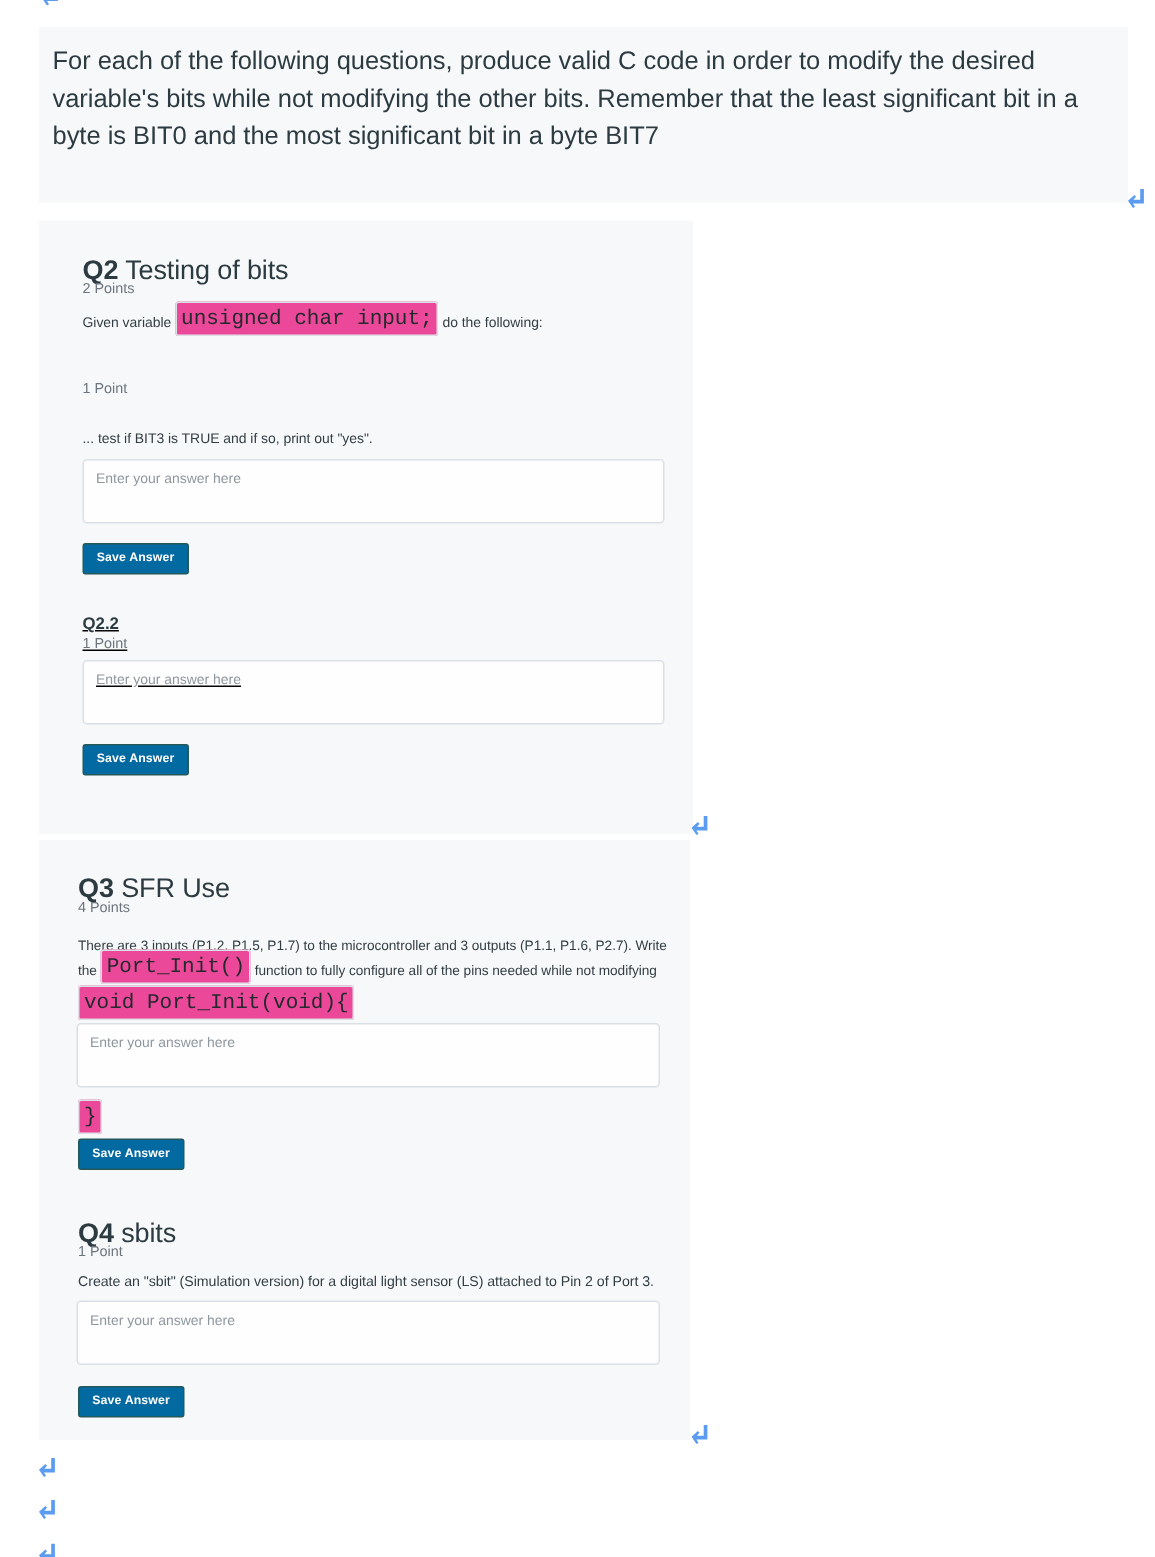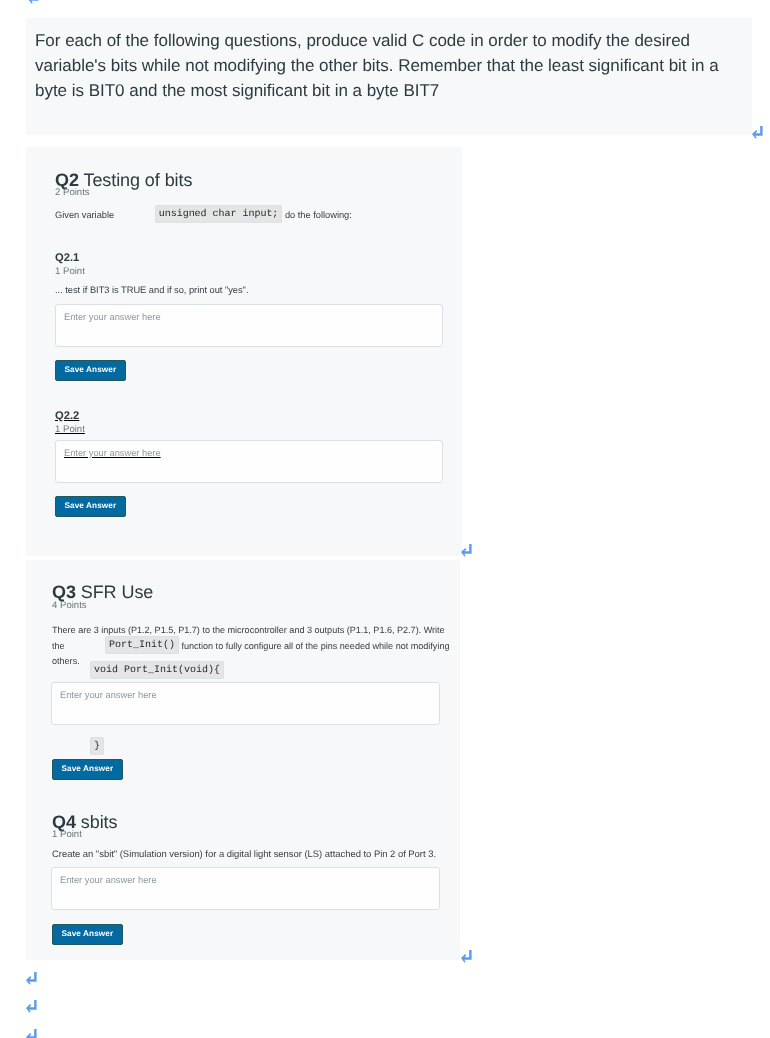--- a/index.html
+++ b/index.html
@@ -26,22 +26,22 @@
   #q2-panel{left:26px;top:147px;width:436px;height:409px;}
   #q34-panel{left:26px;top:560px;width:434px;height:400px;}
 
   .qhead{font-size:18px;color:#2c3b41;letter-spacing:-0.08px;}
   .qhead b{font-weight:bold;}
   .points{font-size:9.6px;color:#6c757d;margin-top:2px;}
   .qbody{font-size:9.3px;color:#323e44;line-height:17px;letter-spacing:-0.02px;}
 
   code.inline{
     font-family:"Liberation Mono", monospace;
-    font-size:10px;background:#e5e5e5;border:1px solid #dde1e6;
-    padding:3px 3px 2px;border-radius:2px;color:#24292e;position:relative;top:-2px;line-height:normal;margin-left:38px;
+    font-size:14px;background:#ec4899;border:1px solid #dde1e6;
+    padding:3px 3px 2px;border-radius:2px;color:#24292e;position:relative;top:-2px;line-height:normal;
   }
 
   .answer-box{
     background:#fefefe;border:1px solid #dbdfe6;border-radius:3px;
     height:41px;
   }
   .answer-box .ph{font-size:9.3px;color:#8e969e;padding:7px 8px;}
 
   .save-btn{
     display:inline-block;background:#0369a1;border:1px solid #24595c;
@@ -55,21 +55,21 @@
   .ret svg{display:block;}
 
   
   #q2-head{position:absolute;left:29px;top:23px;}
   #q2-points{position:absolute;left:29px;top:38px;}
   #q2-intro{position:absolute;left:29px;top:60px;}
   #q21{position:absolute;left:29px;top:105px;width:390px;}
   #q22{position:absolute;left:29px;top:263px;width:390px;text-decoration:underline;}
   .subhead{font-size:11.2px;font-weight:bold;color:#2c3b41;}
   .sub .points{margin-top:2px;}
-  .sub .subtext{margin-top:5px;}
+  .sub .subtext{margin-top:19px;}
   .sub .answer-box{margin-top:5px;width:386px;}
   .save-wrap{margin-top:12px;}
 
   
   #q3-head{position:absolute;left:26px;top:22px;}
   #q3-points{position:absolute;left:26px;top:38px;}
   #q3-body{position:absolute;left:26px;top:63px;width:400px;line-height:15.5px;font-size:9.1px;}
   #q3-codeopen{position:absolute;left:26px;top:101px;}
   #q3-answer{position:absolute;left:25px;top:122px;width:387px;}
   #q3-codeclose{position:absolute;left:26px;top:177px;}
@@ -103,21 +103,20 @@
       <span>Testing of bits</span>
     </div>
     <div class="points" id="q2-points">2 Points</div>
     <div class="qbody" id="q2-intro">
       <span>Given variable</span>
       <code class="inline">unsigned char input;</code>
       <span>do the following:</span>
     </div>
 
     <div class="sub" id="q21">
-      <div class="subhead">Q2.1</div>
       <div class="points">1 Point</div>
       <div class="qbody subtext">... test if BIT3 is TRUE and if so, print out "yes".</div>
       <div class="answer-box">
         <div class="ph">Enter your answer here</div>
       </div>
       <div class="save-wrap">
         <span class="save-btn">Save Answer</span>
       </div>
     </div>
 

